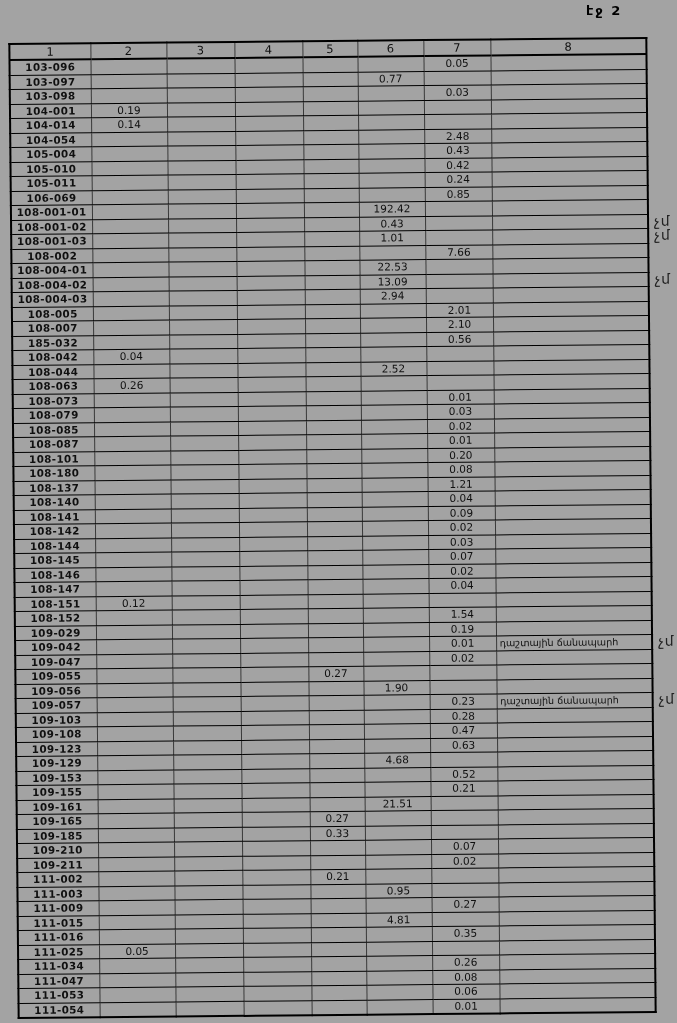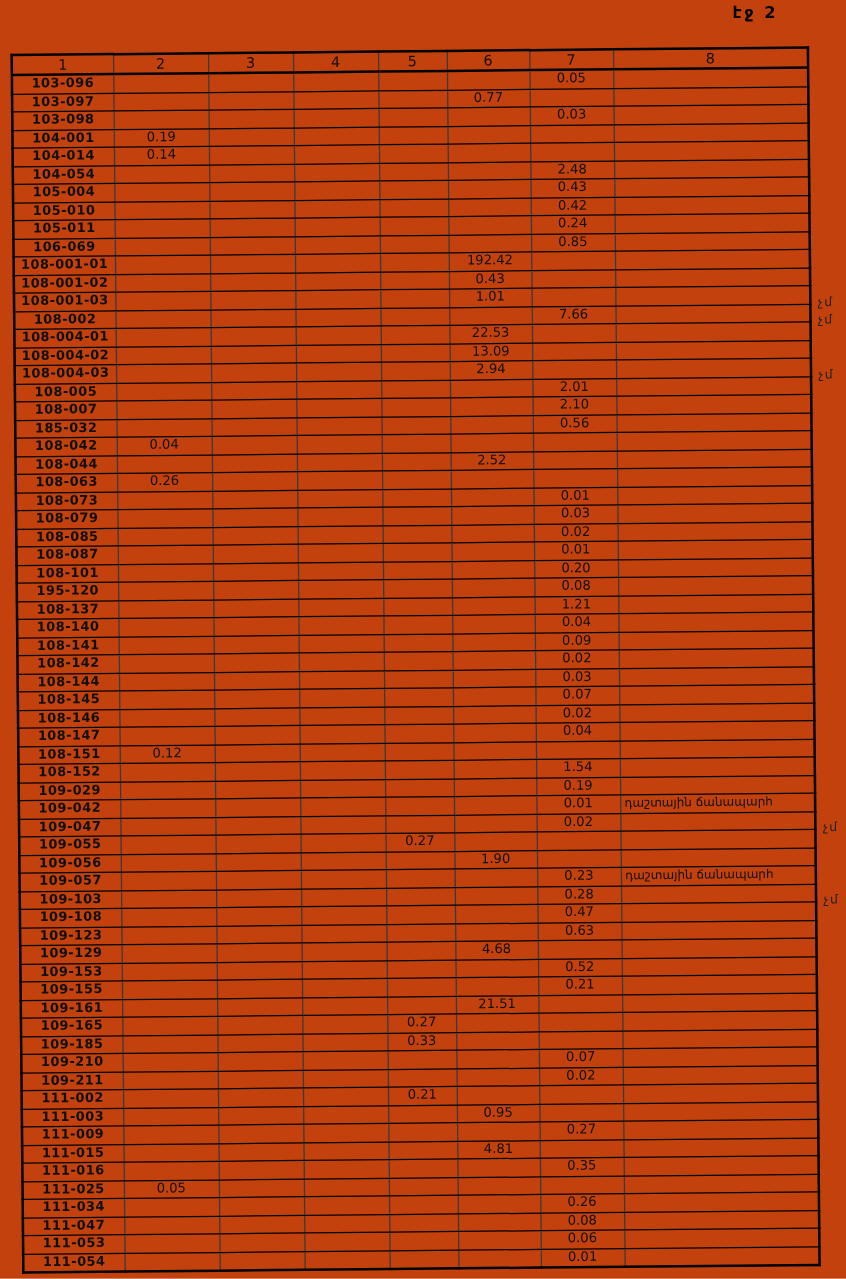--- a/index.html
+++ b/index.html
@@ -1,18 +1,18 @@
 <!DOCTYPE html>
 <html><head>
 <meta charset="utf-8">
 <style>
   html,body { margin:0; padding:0; background:#e8e8e8; }
   .page {
     position:relative; width:677px; height:1023px; margin:0 auto;
-    background:#c2410c; overflow:hidden;
+    background:#a3a3a3; overflow:hidden;
     font-family:"DejaVu Sans", sans-serif; color:#111;
   }
   .page-label {
     position:absolute; top:3px; left:586px;
     font-size:13px; font-weight:bold; letter-spacing:2px; color:#000;
   }
   table.sheet {
     position:absolute; left:13px; top:40px; width:637px;
     border-collapse:collapse; table-layout:fixed;
     border:2px solid #000;
@@ -27,21 +27,21 @@
     white-space:nowrap; overflow:visible; color:#101010;
   }
   th {
     height:14px; font-size:11.5px; font-weight:normal;
     border-bottom:2px solid #000;
   }
   td.c1 { font-weight:bold; letter-spacing:0.4px; font-size:10.3px; }
   td.c8 { text-align:left; padding-left:3px; position:relative; font-size:9.6px; }
   .margin-note {
     position:absolute; left:100%; top:0; margin-left:7px;
-    font-size:10px; line-height:12px; color:#222; letter-spacing:1px;margin-top:22px;
+    font-size:14px; line-height:12px; color:#222; letter-spacing:1px;
   }
 </style>
 </head>
 <body>
 
 <div class="page">
   <div class="page-label">էջ 2</div>
 
   <table class="sheet">
     <colgroup>
@@ -347,21 +347,21 @@
           <td class="c1">108-101</td>
           <td class="c2"></td>
           <td class="c3"></td>
           <td class="c4"></td>
           <td class="c5"></td>
           <td class="c6"></td>
           <td class="c7">0.20</td>
           <td class="c8"></td>
         </tr>
         <tr>
-          <td class="c1">195-120</td>
+          <td class="c1">108-180</td>
           <td class="c2"></td>
           <td class="c3"></td>
           <td class="c4"></td>
           <td class="c5"></td>
           <td class="c6"></td>
           <td class="c7">0.08</td>
           <td class="c8"></td>
         </tr>
         <tr>
           <td class="c1">108-137</td>

